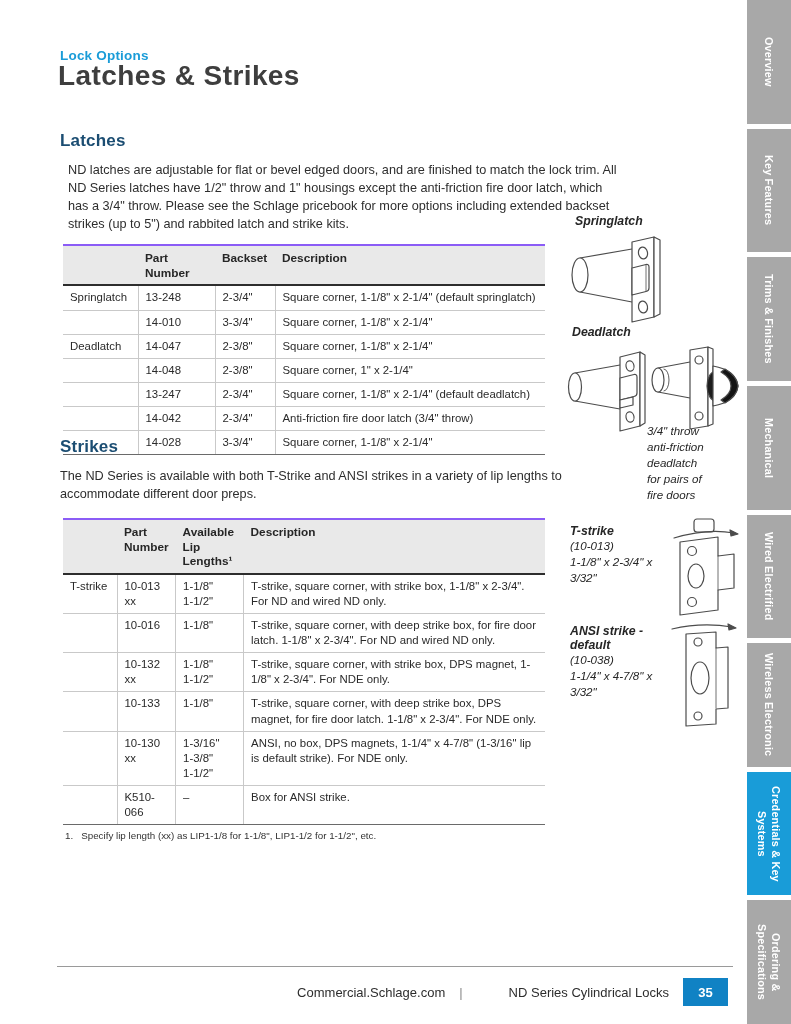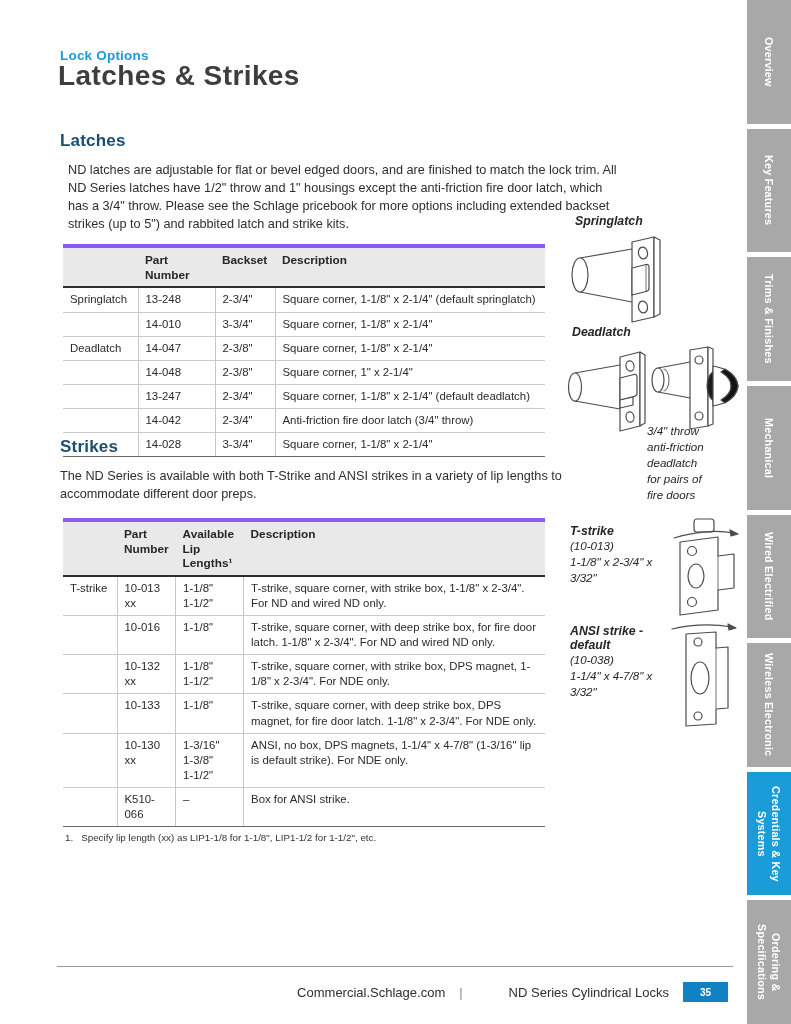--- a/index.html
+++ b/index.html
@@ -16,21 +16,21 @@
 
   .latches-head { position:absolute; left:60px; top:131px; }
   .latches-intro { position:absolute; left:68px; top:161px; width:552px; }
   .strikes-head { position:absolute; left:60px; top:437px; }
   .strikes-intro { position:absolute; left:60px; top:467px; width:552px; }
 
   
   .tablewrap { position:absolute; left:63px; }
   .t1 { top:244px; width:482px; }
   .t2 { top:518px; width:482px; }
-  table { width:100%; border-collapse:collapse; border-top:4px solid #8b5cf6; }
+  table { width:100%; border-collapse:collapse; border-top:2px solid #8b5cf6; }
   thead th { background:#e9e9e9; font-size:11.8px; font-weight:700; text-align:left;
              padding:5px 7px 4px 7px; border-bottom:2px solid #2d2d2d; color:#262626; vertical-align:top; line-height:1.25; }
   tbody td { font-size:11.4px; line-height:1.32; padding:4px 7px; vertical-align:top;
              border-bottom:1px solid #c9c9c9; border-left:1px solid #c9c9c9; white-space:pre-line; color:#2a2a2a; }
   tbody td:first-child { border-left:none; }
   tbody tr:last-child td { border-bottom:1.6px solid #6a6a6a; }
 
   .footnote { margin-top:5px; font-size:9.8px; color:#333; display:flex; gap:8px; padding-left:2px; }
 
   
@@ -44,21 +44,21 @@
   .tab { flex:1; background:#a8a8a8; display:flex; align-items:center; justify-content:center; cursor:pointer; }
   .tab.active { background:#199cd8; }
   .tab span { writing-mode:vertical-rl; text-align:center; font-size:10.8px; font-weight:700; color:#fff;
               line-height:1.3; max-height:116px; letter-spacing:.2px; }
 
   
   .footer-rule { position:absolute; left:57px; top:966px; width:676px; border-top:1px solid #9a9a9a; }
   .footer-row { position:absolute; top:978px; right:63px; height:28px; display:flex; align-items:center; gap:14px; }
   .footer-text { font-size:13px; color:#2d2d2d;margin-left:32px; }
   .footer-sep { color:#8a8a8a; font-size:13px; }
-  .pagebox { width:45px; height:20px; background:#1082c4; color:#fff; font-size:10px; font-weight:700;
+  .pagebox { width:45px; height:28px; background:#1082c4; color:#fff; font-size:13px; font-weight:700;
              display:flex; align-items:center; justify-content:center; }
 </style>
 </head>
 <body>
 
 <div class="page">
 
   <div class="eyebrow">Lock Options</div>
   <h1 class="page-title">Latches &amp; Strikes</h1>
 

